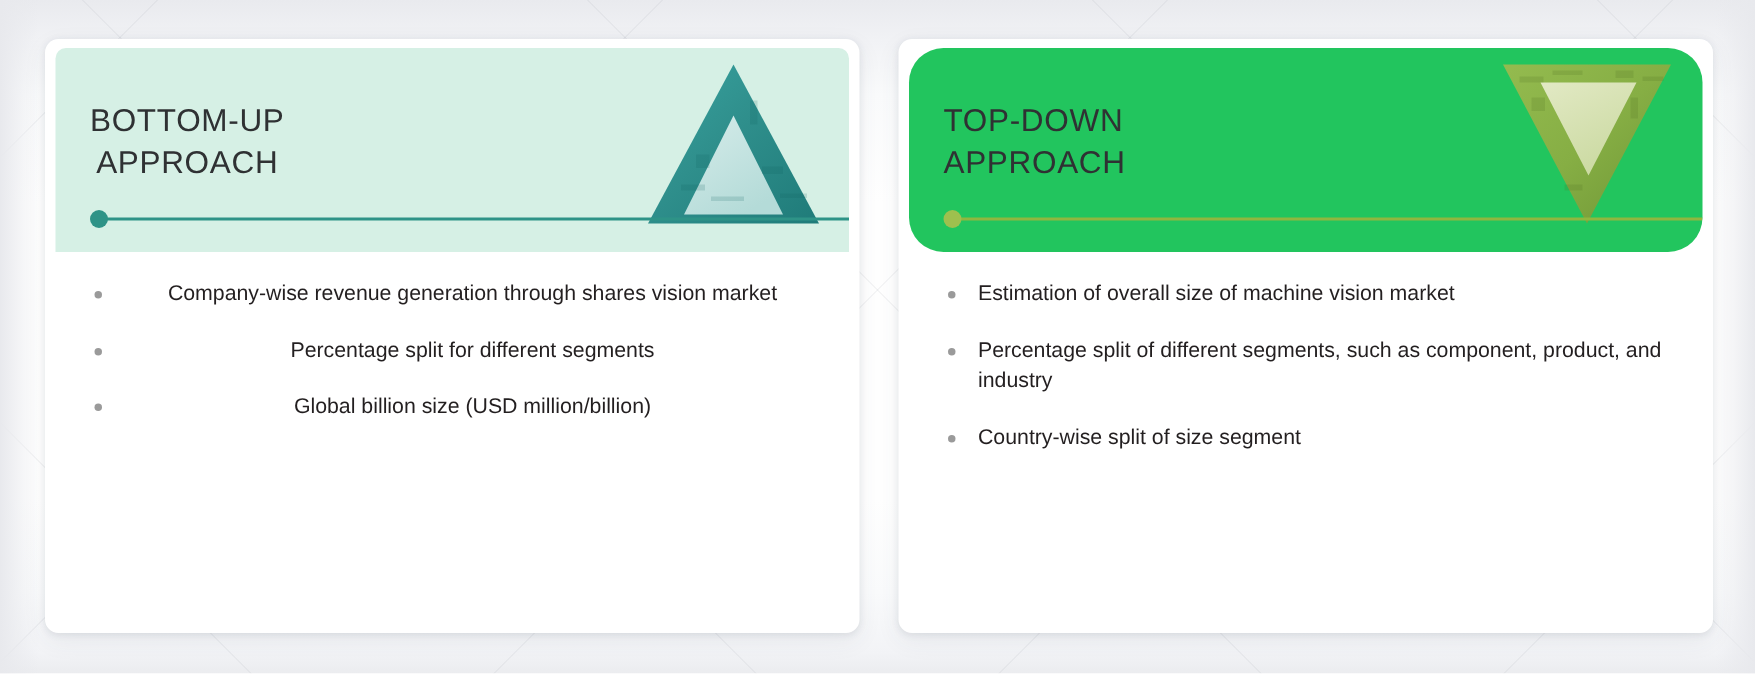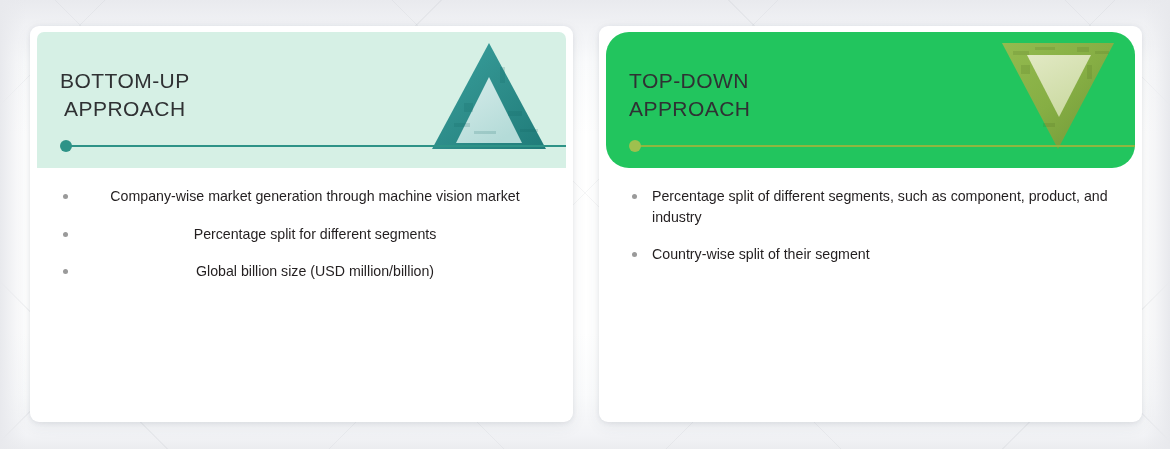--- a/index.html
+++ b/index.html
@@ -199,21 +199,21 @@
       </div>
 
       <div class="header-rule"></div>
       <div class="header-dot"></div>
     </div>
 
     <div class="card-body">
       <ul class="bullet-list">
         <li class="bullet-item">
           <span class="bullet-dot"></span>
-          <span>Company-wise market generation through machine vision market</span>
+          <span>Company-wise revenue generation through shares vision market</span>
         </li>
         <li class="bullet-item">
           <span class="bullet-dot"></span>
           <span>Percentage split for different segments</span>
         </li>
         <li class="bullet-item">
           <span class="bullet-dot"></span>
           <span>Global billion size (USD million/billion)</span>
         </li>
       </ul>
@@ -255,23 +255,27 @@
       </div>
 
       <div class="header-rule"></div>
       <div class="header-dot"></div>
     </div>
 
     <div class="card-body">
       <ul class="bullet-list">
         <li class="bullet-item">
           <span class="bullet-dot"></span>
+          <span>Estimation of overall size of machine vision market</span>
+        </li>
+        <li class="bullet-item">
+          <span class="bullet-dot"></span>
           <span>Percentage split of different segments, such as component, product, and industry</span>
         </li>
         <li class="bullet-item">
           <span class="bullet-dot"></span>
-          <span>Country-wise split of their segment</span>
+          <span>Country-wise split of size segment</span>
         </li>
       </ul>
     </div>
   </div>
 
 </div>
 
 </body></html>

